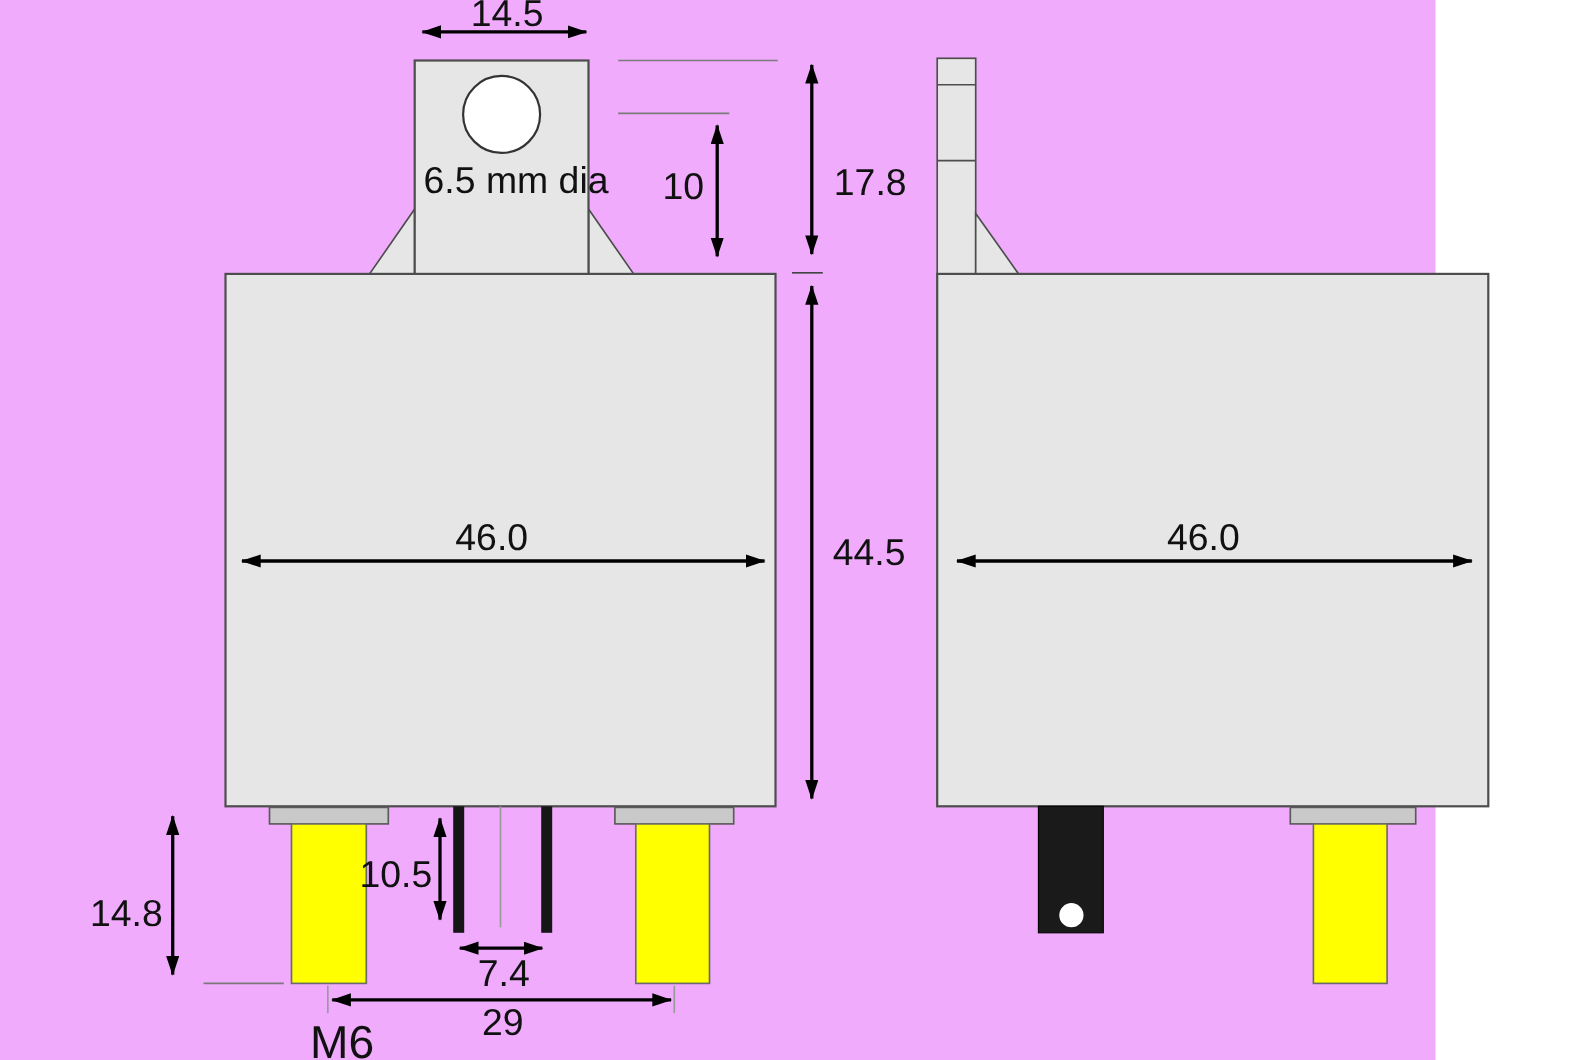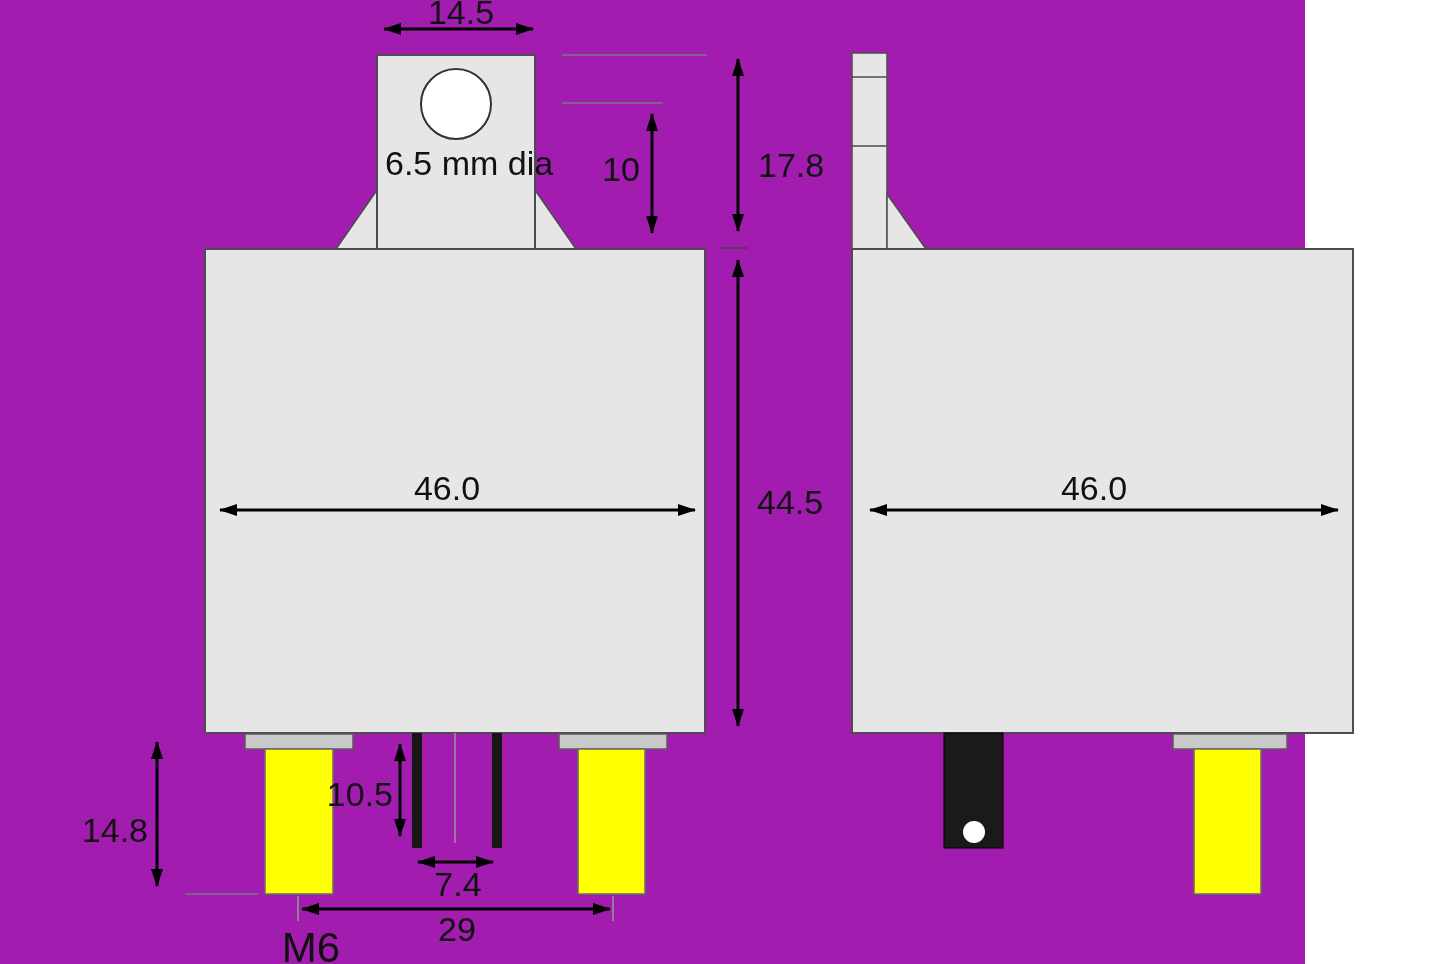--- a/index.html
+++ b/index.html
@@ -1,20 +1,20 @@
 <!DOCTYPE html>
 <html style="--body-fill: #e6e6e6; --body-stroke: #4d4d4d; --cap-fill: #c9c9c9; --terminal-yellow: #ffff00; --terminal-black: #1a1a1a; --dim-line: #000000; --ext-line: #7a7a7a; --text-color: #111111;"><head>
 <meta charset="utf-8">
 <style>
   html, body { margin: 0; padding: 0; background: #ffffff; }
   .canvas {
     position: relative;
     width: 1305px;
     height: 964px;
-    background: #a21caf;
+    background: #f0abfc;
     font-family: "Liberation Sans", sans-serif;
   }
   svg { display: block; }
   .part   { fill: var(--body-fill); stroke: var(--body-stroke); stroke-width: 2; }
   .thinpart { fill: var(--body-fill); stroke: var(--body-stroke); stroke-width: 1.5; }
   .cap    { fill: var(--cap-fill); stroke: #5a5a5a; stroke-width: 1.5; }
   .yellow { fill: var(--terminal-yellow); stroke: #6a6a6a; stroke-width: 1.5; }
   .blackpart { fill: var(--terminal-black); stroke: #000; stroke-width: 1; }
   .hole   { fill: #ffffff; stroke: #333333; stroke-width: 2; }
   .dim    { stroke: var(--dim-line); stroke-width: 3; fill: none; }

